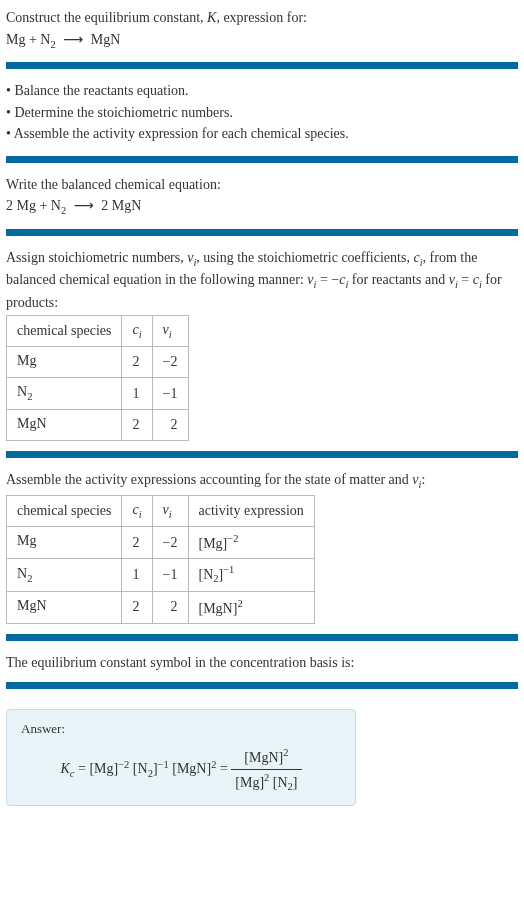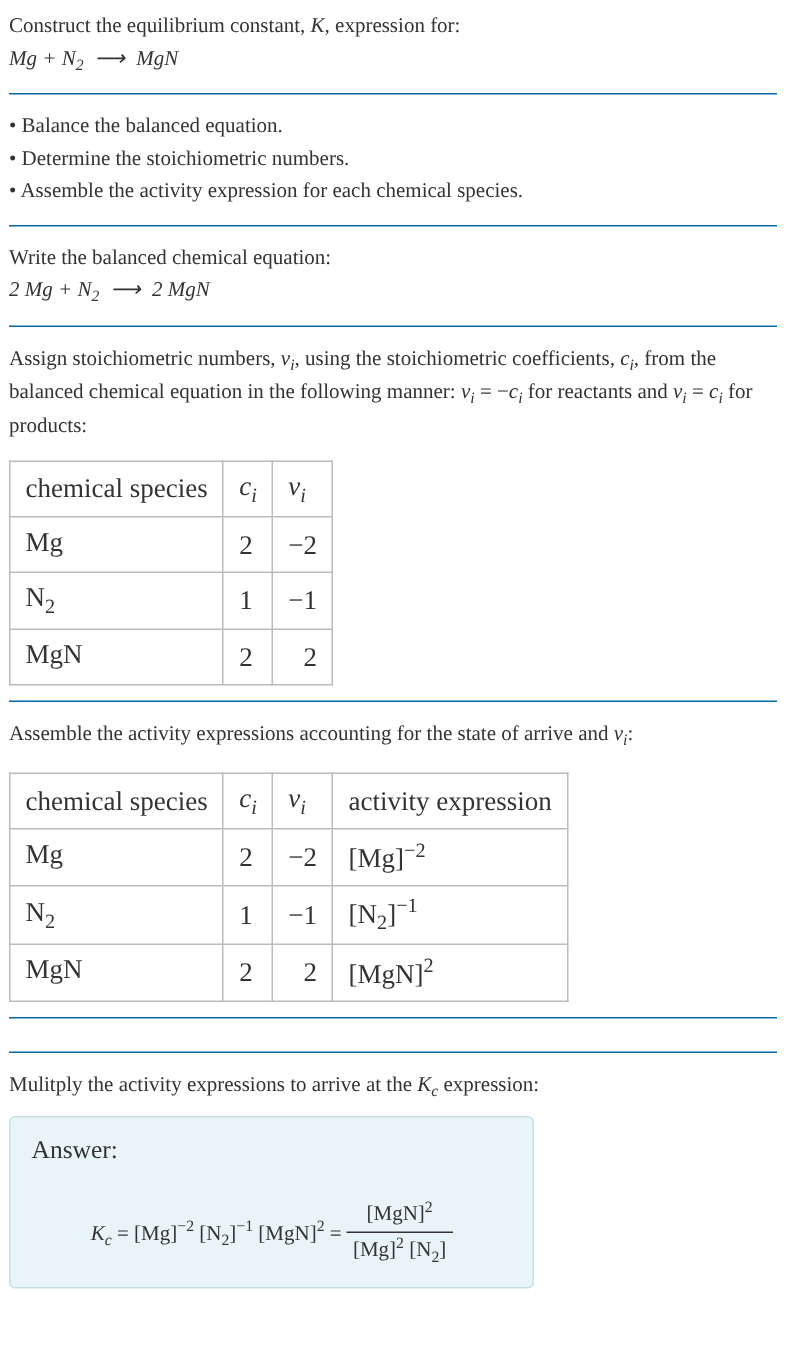--- a/index.html
+++ b/index.html
@@ -6,34 +6,33 @@
     font-family: Georgia, 'Times New Roman', serif;
     font-size: 14px;
     color: #333;
     margin: 0;
     padding: 8px 6px;
     width: 524px;
     box-sizing: border-box;
     line-height: 1.4;
   }
   .section {
-    border-bottom: 1px solid #0369a1;
+    border-bottom: 7px solid #0369a1;
     padding-bottom: 10px;
     margin-bottom: 12px;
   }
   .section.last {
     border-bottom: none;
   }
   .prompt-line {
     margin-bottom: 2px;
   }
   .equation {
     font-family: Georgia, serif;
     margin-top: 2px;
-    font-style: italic;
   }
   .arrow {
     display: inline-block;
     margin: 0 4px;
   }
   sub {
     font-size: 0.75em;
     vertical-align: sub;
   }
   sup {
@@ -41,22 +40,22 @@
     vertical-align: super;
   }
   .plan-list {
     margin-top: 4px;
   }
   .plan-item {
     margin-bottom: 2px;
   }
   table.data {
     border-collapse: collapse;
-    margin-top: 12px;
-    font-size: 18px;
+    margin-top: 2px;
+    font-size: 14px;
   }
   table.data td, table.data th {
     border: 1px solid #bbb;
     padding: 4px 10px;
     text-align: left;
     font-weight: normal;
   }
   table.data td.center {
     text-align: left;
   }
@@ -67,22 +66,22 @@
   .answer-box {
     background: #e8f4f8;
     border: 1px solid #c5dde6;
     border-radius: 4px;
     padding: 10px 14px;
     margin-top: 8px;
     display: inline-block;
     min-width: 320px;
   }
   .answer-label {
-    font-size: 17px;
-    margin-bottom: 20px;
+    font-size: 13px;
+    margin-bottom: 8px;
   }
   .kc-line {
     text-align: center;
   }
   .frac {
     display: inline-block;
     vertical-align: middle;
     text-align: center;
   }
   .frac .num {
@@ -104,21 +103,21 @@
   </div>
   <div class="equation">
     <span>Mg</span><span> + </span><span>N</span><sub>2</sub>
     <span class="arrow">⟶</span>
     <span>MgN</span>
   </div>
 </div>
 
 <div class="section">
   <div class="plan-list">
-    <div class="plan-item">• Balance the balanced equation.</div>
+    <div class="plan-item">• Balance the reactants equation.</div>
     <div class="plan-item">• Determine the stoichiometric numbers.</div>
     <div class="plan-item">• Assemble the activity expression for each chemical species.</div>
   </div>
 </div>
 
 <div class="section">
   <div>Write the balanced chemical equation:</div>
   <div class="equation">
     <span>2 </span><span>Mg</span><span> + </span><span>N</span><sub>2</sub>
     <span class="arrow">⟶</span>
@@ -151,21 +150,21 @@
       <td><span>MgN</span><sub></sub></td>
       <td class="center">2</td>
       <td class="num">2</td>
     </tr>
   </tbody>
     </table>
 </div>
 
 <div class="section">
   <div>
-    <span>Assemble the activity expressions accounting for the state of arrive and </span><span class="ital">ν</span><sub class="ital">i</sub><span>:</span>
+    <span>Assemble the activity expressions accounting for the state of matter and </span><span class="ital">ν</span><sub class="ital">i</sub><span>:</span>
   </div>
   <table class="data">
     <tbody>
         <tr>
       <td>chemical species</td>
       <td class="center"><span class="ital">c</span><sub class="ital">i</sub></td>
       <td class="center"><span class="ital">ν</span><sub class="ital">i</sub></td>
       <td>activity expression</td>
     </tr>
     <tr>
@@ -184,26 +183,24 @@
       <td><span>MgN</span><sub></sub></td>
       <td class="center">2</td>
       <td class="num">2</td>
       <td><span>[MgN]</span><sup>2</sup></td>
     </tr>
   </tbody>
     </table>
 </div>
 
 <div class="section">
+  <div>The equilibrium constant symbol in the concentration basis is:</div>
 </div>
 
 <div class="section last">
-  <div>
-    <span>Mulitply the activity expressions to arrive at the </span><span class="ital">K</span><sub class="ital">c</sub><span> expression:</span>
-  </div>
   <div class="answer-box">
     <div class="answer-label">Answer:</div>
     <div class="kc-line">
       <span class="ital">K</span><sub class="ital">c</sub><span> = </span><span>[Mg]</span><sup>−2</sup>
       <span>[N</span><sub>2</sub><span>]</span><sup>−1</sup>
       <span>[MgN]</span><sup>2</sup><span> = </span><span class="frac"><span class="num"><span>[MgN]</span><sup>2</sup></span><span class="den"><span>[Mg]</span><sup>2</sup> <span>[N</span><sub>2</sub><span>]</span></span></span>
     </div>
   </div>
 </div>
 

